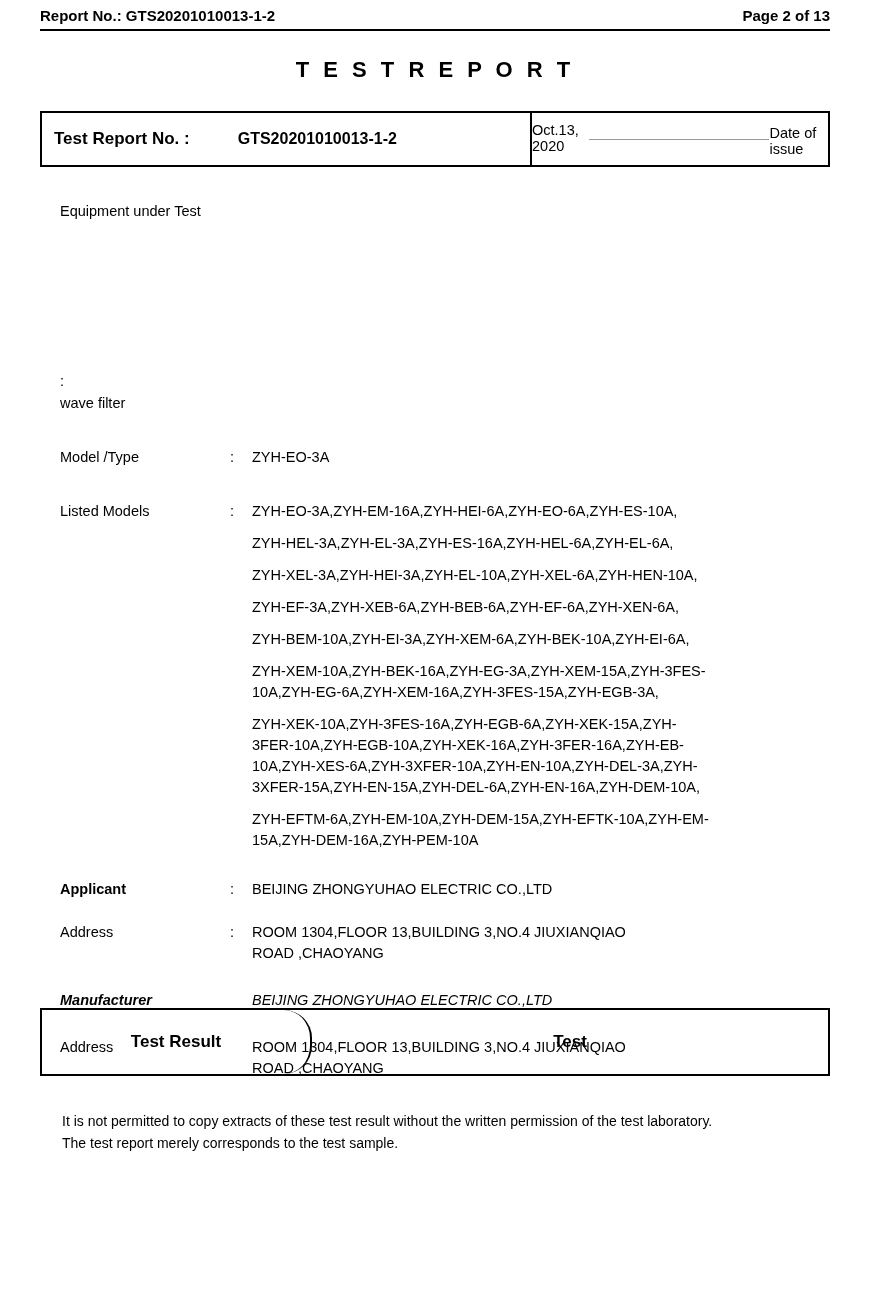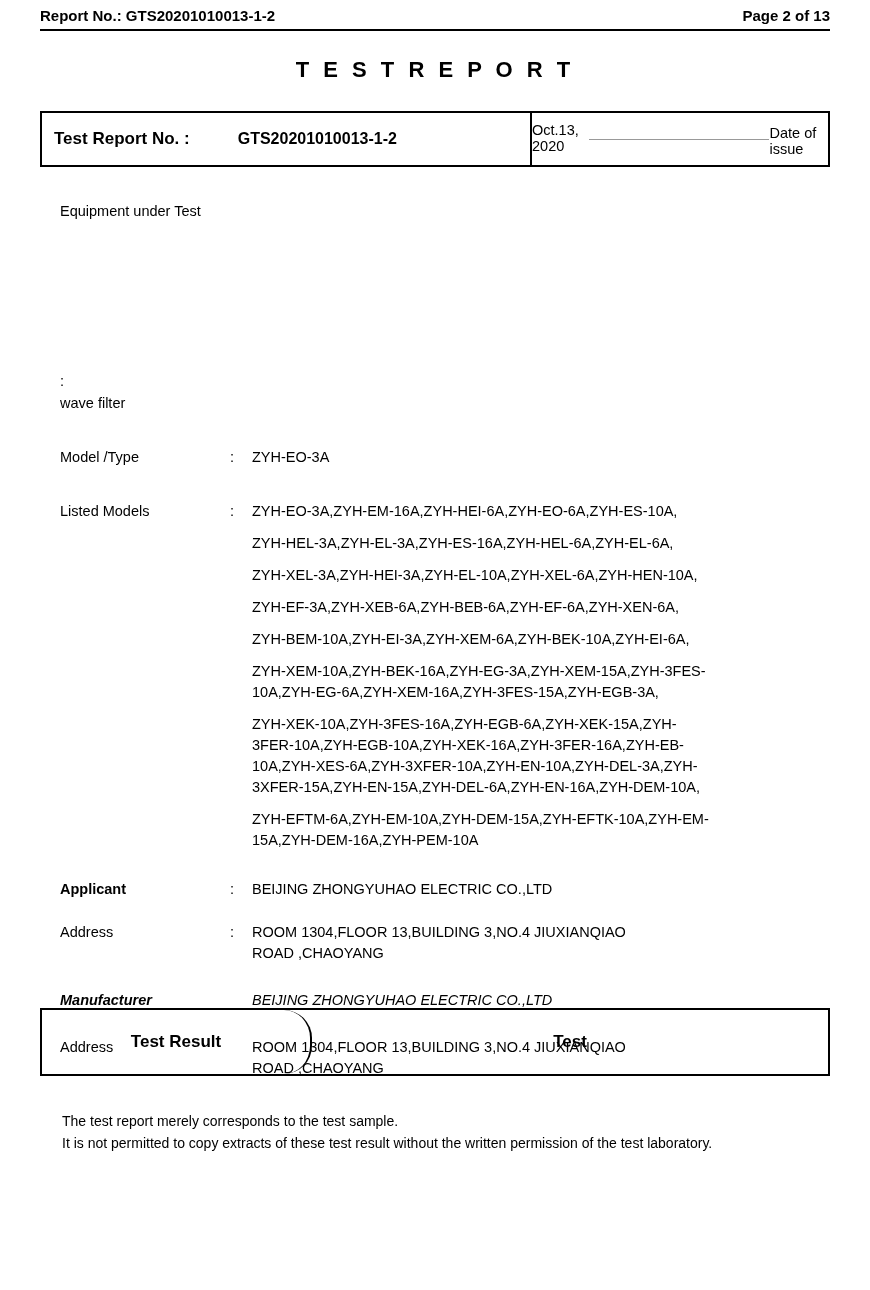--- a/index.html
+++ b/index.html
@@ -277,17 +277,17 @@
     </div>
 
   </div>
 
   <div class="result-box">
     <div class="cell cell-label">Test Result</div>
     <div class="cell cell-value">Test</div>
   </div>
 
   <div class="notes">
+    <p>It is not permitted to copy extracts of these test result without the written permission of the test laboratory.</p>
     <p>The test report merely corresponds to the test sample.</p>
-    <p>It is not permitted to copy extracts of these test result without the written permission of the test laboratory.</p>
   </div>
 
 </div>
 
 </body></html>

